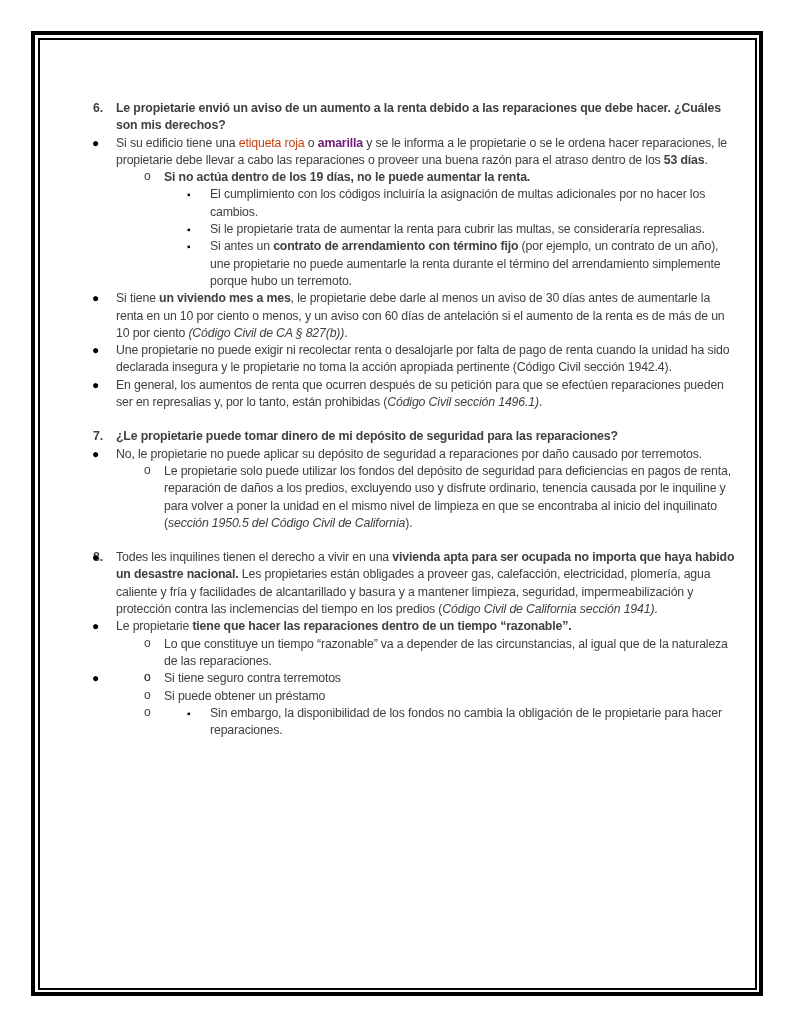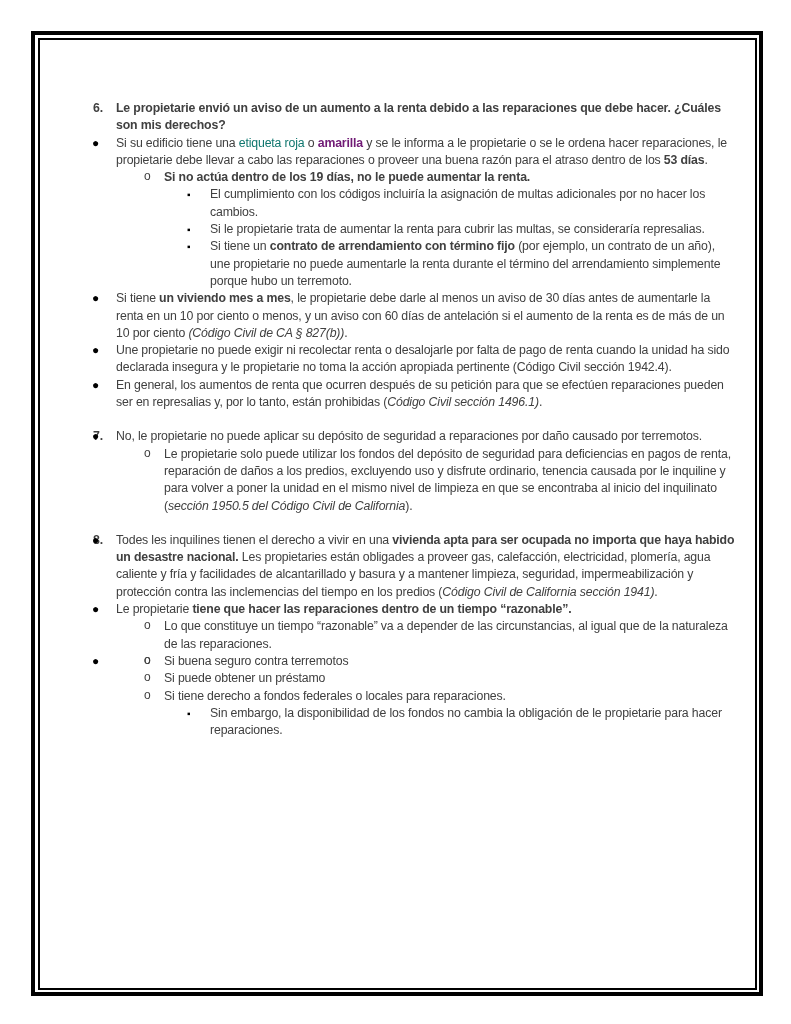--- a/index.html
+++ b/index.html
@@ -13,21 +13,21 @@
   .line-block { position: relative; font-size: 12.3px; line-height: 17.3px; letter-spacing: -0.15px; }
   .q { padding-left: 116px; padding-right: 60px; font-weight: bold; }
   .q .num { position: absolute; left: 93px; top: 0; font-weight: bold; color: #404040; }
   .l1 { padding-left: 116px; padding-right: 55px; }
   .l1 .mk { position: absolute; left: 92px; top: 0; font-size: 12px; color: #000; }
   .l2 { padding-left: 164px; padding-right: 50px; }
   .l2 .mk { position: absolute; left: 144px; top: -1px; font-size: 12px; color: #404040; }
   .l3 { padding-left: 210px; padding-right: 60px; }
   .l3 .mk { position: absolute; left: 187px; top: 0; font-size: 10px; color: #000; }
   .gap { height: 17px; }
-  .red { color: #0f766e; margin-top: 44px; }
+  .red { color: #c2410c; margin-top: 44px; }
   .yellow { color: #701a75; font-weight: bold; }
   b { font-weight: bold; }
   i { font-style: italic; }
 </style>
 </head>
 <body>
 
 <div class="frame-outer"></div>
 <div class="frame-inner"></div>
 
@@ -48,39 +48,40 @@
   <div class="line-block l3">
     <span class="mk">▪</span>
     <span>El cumplimiento con los códigos incluiría la asignación de multas adicionales por no hacer los cambios.</span>
   </div>
   <div class="line-block l3">
     <span class="mk">▪</span>
     <span>Si le propietarie trata de aumentar la renta para cubrir las multas, se consideraría represalias.</span>
   </div>
   <div class="line-block l3">
     <span class="mk">▪</span>
-    <span>Si tiene un </span><b>contrato de arrendamiento con término fijo</b><span> (por ejemplo, un contrato de un año), une propietarie no puede aumentarle la renta durante el término del arrendamiento simplemente porque hubo un terremoto.</span>
+    <span>Si antes un </span><b>contrato de arrendamiento con término fijo</b><span> (por ejemplo, un contrato de un año), une propietarie no puede aumentarle la renta durante el término del arrendamiento simplemente porque hubo un terremoto.</span>
   </div>
   <div class="line-block l1">
     <span class="mk">●</span>
     <span>Si tiene </span><b>un viviendo mes a mes</b><span>, le propietarie debe darle al menos un aviso de 30 días antes de aumentarle la renta en un 10 por ciento o menos, y un aviso con 60 días de antelación si el aumento de la renta es de más de un 10 por ciento </span><i>(Código Civil de CA § 827(b))</i><span>.</span>
   </div>
   <div class="line-block l1">
     <span class="mk">●</span>
     <span>Une propietarie no puede exigir ni recolectar renta o desalojarle por falta de pago de renta cuando la unidad ha sido declarada insegura y le propietarie no toma la acción apropiada pertinente (Código Civil sección 1942.4).</span>
   </div>
   <div class="line-block l1">
     <span class="mk">●</span>
     <span>En general, los aumentos de renta que ocurren después de su petición para que se efectúen reparaciones pueden ser en represalias y, por lo tanto, están prohibidas (</span><i>Código Civil sección 1496.1)</i><span>.</span>
   </div>
 
   <div class="gap"></div>
 
   <div class="line-block q">
     <span class="num">7.</span>
+    <span>¿Le propietarie puede tomar dinero de mi depósito de seguridad para las reparaciones?</span>
   </div>
   <div class="line-block l1">
     <span class="mk">●</span>
     <span>No, le propietarie no puede aplicar su depósito de seguridad a reparaciones por daño causado por terremotos.</span>
   </div>
   <div class="line-block l2">
     <span class="mk">o</span>
     <span>Le propietarie solo puede utilizar los fondos del depósito de seguridad para deficiencias en pagos de renta, reparación de daños a los predios, excluyendo uso y disfrute ordinario, tenencia causada por le inquiline y para volver a poner la unidad en el mismo nivel de limpieza en que se encontraba al inicio del inquilinato (</span><i>sección 1950.5 del Código Civil de California</i><span>).</span>
   </div>
 
@@ -102,27 +103,26 @@
     <span>Lo que constituye un tiempo “razonable” va a depender de las circunstancias, al igual que de la naturaleza de las reparaciones.</span>
   </div>
   <div class="line-block l2">
     <span class="mk">o</span>
   </div>
   <div class="line-block l1">
     <span class="mk">●</span>
   </div>
   <div class="line-block l2">
     <span class="mk">o</span>
-    <span>Si buena seguro contra terremotos</span>
+    <span>Si tiene seguro contra terremotos</span>
   </div>
   <div class="line-block l2">
     <span class="mk">o</span>
     <span>Si puede obtener un préstamo</span>
   </div>
   <div class="line-block l2">
     <span class="mk">o</span>
-    <span>Si tiene derecho a fondos federales o locales para reparaciones.</span>
   </div>
   <div class="line-block l3">
     <span class="mk">▪</span>
     <span>Sin embargo, la disponibilidad de los fondos no cambia la obligación de le propietarie para hacer reparaciones.</span>
   </div>
 </div>
 
 </body></html>

